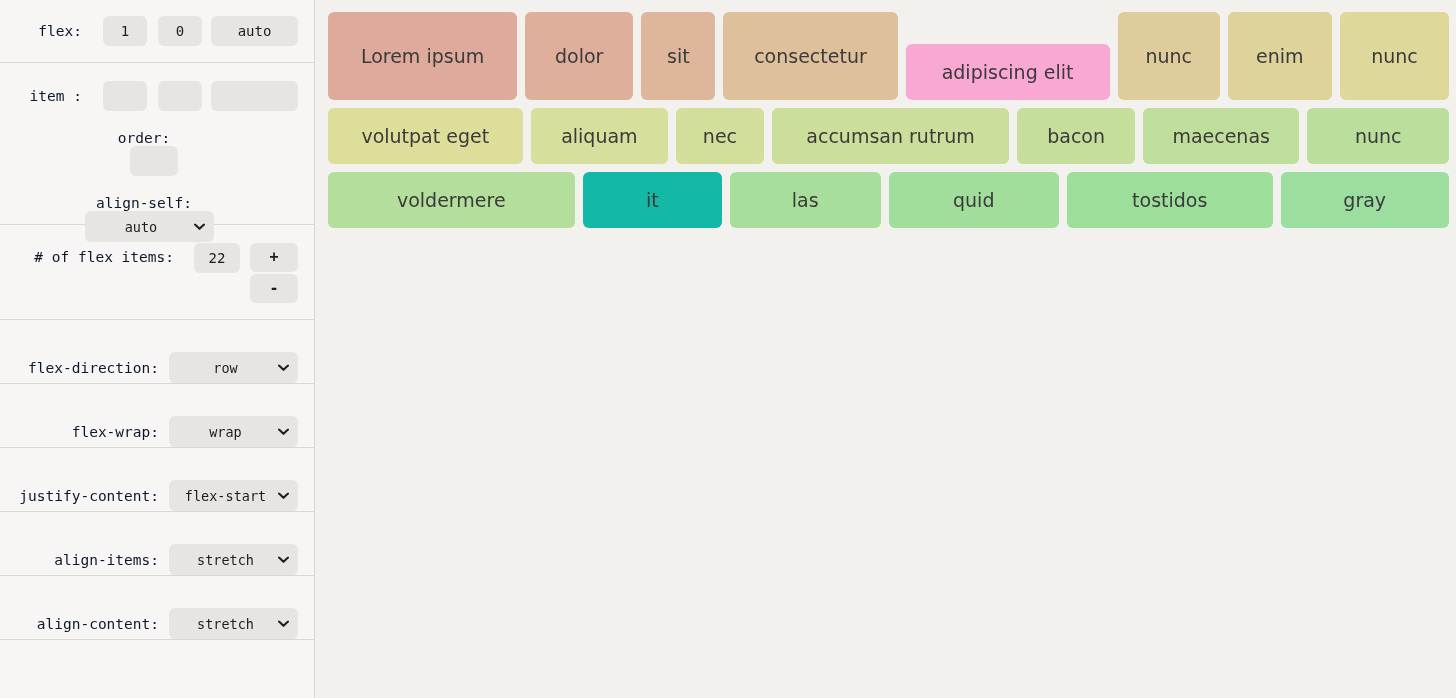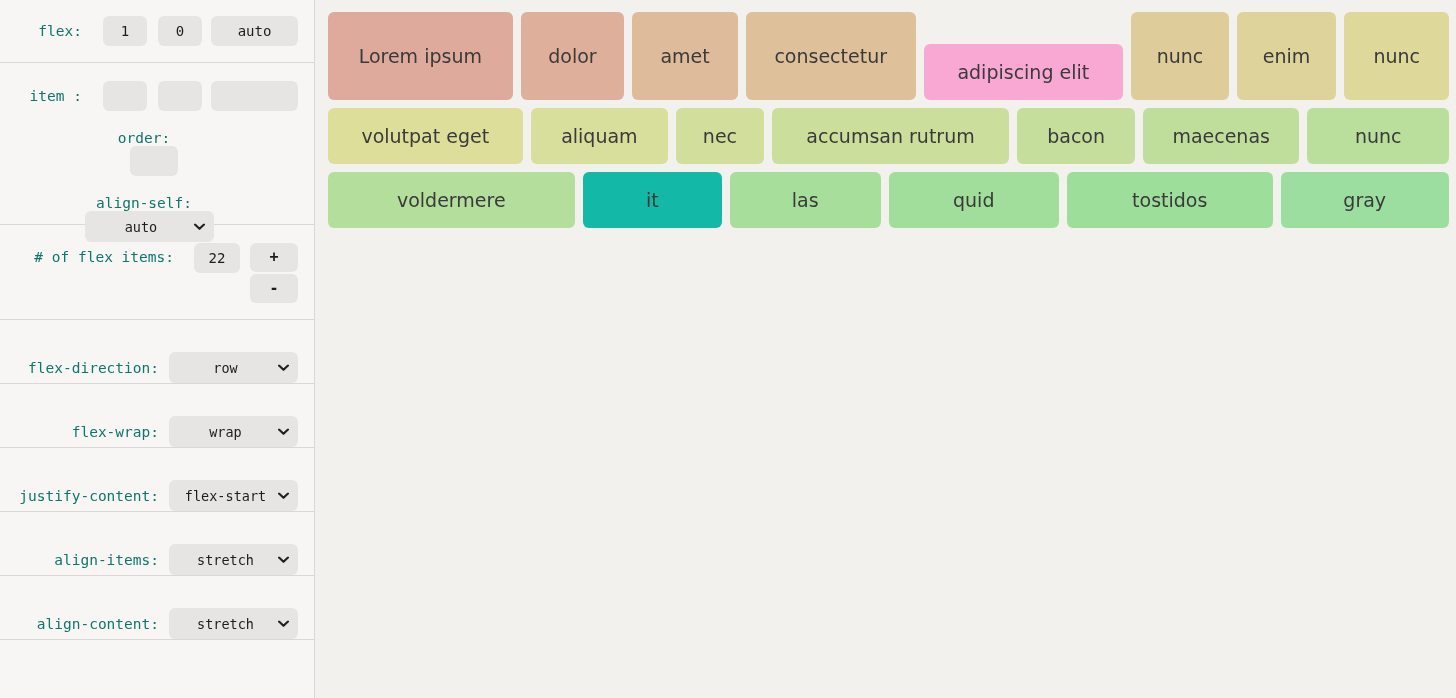--- a/index.html
+++ b/index.html
@@ -58,21 +58,21 @@
   .crow {
     width: 100%;
     display: flex;
     align-items: center;
     justify-content: flex-end;
     padding-right: 16px;
   }
   .crow .lbl { margin-right: 10px; }
   .lbl {
     font-size: 14.5px;
-    color: #0f766e;
+    color: #0f172a;
     white-space: nowrap;
   }
   .ctl {
     background: #e6e5e3;
     border: none;
     border-radius: 6px;
     height: 30px;
     font-family: "DejaVu Sans Mono", "Liberation Mono", monospace;
     font-size: 14px;
     color: #1d1d1d;
@@ -265,21 +265,21 @@
       </div>
     </section>
 
     <div class="sb-filler"></div>
   </aside>
 
   <main class="main">
     <div class="stage">
         <div class="flex-item" style="background: rgb(222, 170, 155); flex-basis: 180px;">Lorem ipsum</div>
         <div class="flex-item" style="background: rgb(222, 176, 155); flex-basis: 99px;">dolor</div>
-        <div class="flex-item" style="background: rgb(222, 187, 155); flex-basis: 101px;">amet</div>
+        <div class="flex-item" style="background: rgb(222, 182, 155); flex-basis: 65px;">sit</div>
         <div class="flex-item" style="background: rgb(222, 193, 155); flex-basis: 165px;">consectetur</div>
         <div class="flex-item" style="background: #f9a8d4; flex-basis: 195px; margin-top: 36px;">adipiscing elit</div>
         <div class="flex-item" style="background: rgb(222, 205, 155); flex-basis: 93px;">nunc</div>
         <div class="flex-item" style="background: rgb(222, 211, 155); flex-basis: 95px;">enim</div>
         <div class="flex-item" style="background: rgb(222, 217, 155); flex-basis: 100px;">nunc</div>
         <div class="flex-item" style="background: rgb(222, 222, 155); flex-basis: 192px;">volutpat eget</div>
         <div class="flex-item" style="background: rgb(216, 222, 155); flex-basis: 135px;">aliquam</div>
         <div class="flex-item" style="background: rgb(210, 222, 155); flex-basis: 85px;">nec</div>
         <div class="flex-item" style="background: rgb(204, 222, 155); flex-basis: 235px;">accumsan rutrum</div>
         <div class="flex-item" style="background: rgb(198, 222, 155); flex-basis: 115px;">bacon</div>

